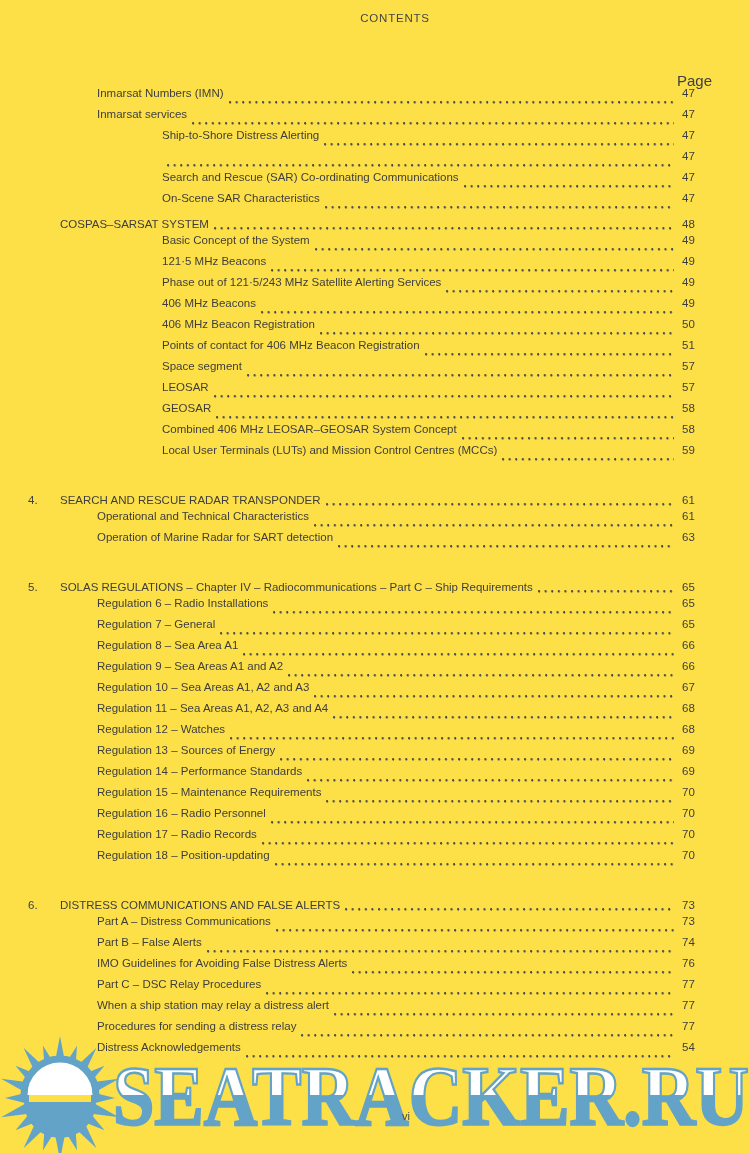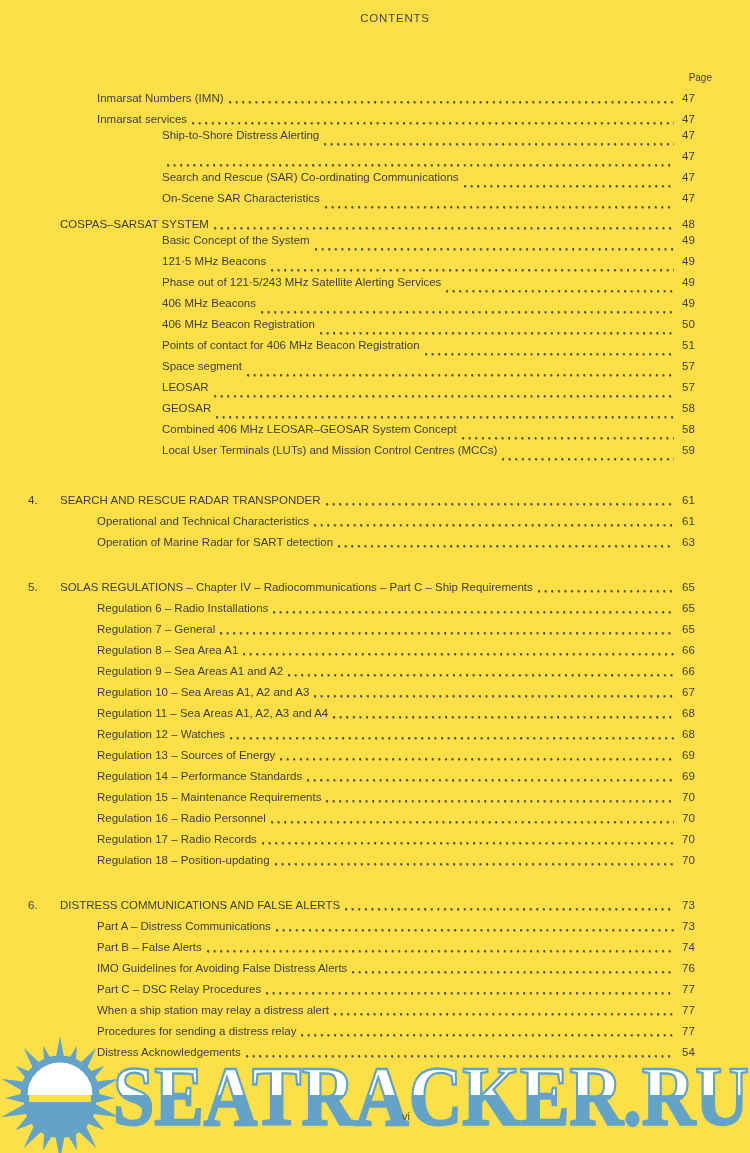--- a/index.html
+++ b/index.html
@@ -19,41 +19,41 @@
     width: 750px;
     text-align: center;
     font-size: 11.5px;
     letter-spacing: 0.8px;
     color: #454545;
   }
   .page-col-label {
     position: absolute;
     top: 72px;
     right: 38px;
-    font-size: 10px;
+    font-size: 15px;
     color: #3e3e3e;
   }
   .toc {
     position: absolute;
     top: 87px;
     left: 28px;
     right: 38px;
   }
   .row {
     display: flex;
     align-items: baseline;
     height: 21px;
     font-size: 11.5px;
     color: #3e3e3e;
   }
   .row.gap { margin-top: 24px; }
   .num { flex: 0 0 32px; }
   .row.lv1 { padding-left: 32px; align-items: center; }
   .row.lv1.numbered { padding-left: 0; }
-  .row.lv2 { padding-left: 69px; align-items: center; }
+  .row.lv2 { padding-left: 69px; }
   .row.lv3 { padding-left: 134px; justify-content: flex-end; }
   .title { white-space: nowrap; }
   .leader {
     flex: 1 1 auto;
     min-width: 12px;
     align-self: flex-end;
     margin: 0 8px 4.5px 5px;
     height: 3px;
     background-image: radial-gradient(circle at 1.1px 1.4px, #4d4d4d 1.02px, rgba(0,0,0,0) 1.35px);
     background-size: 6.6px 3px;

